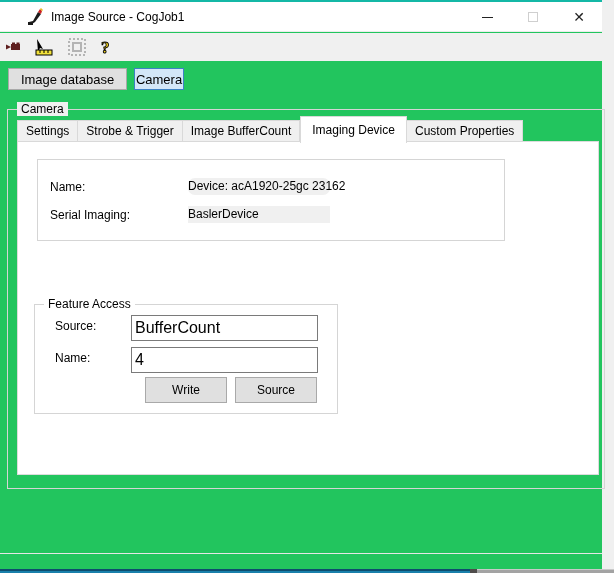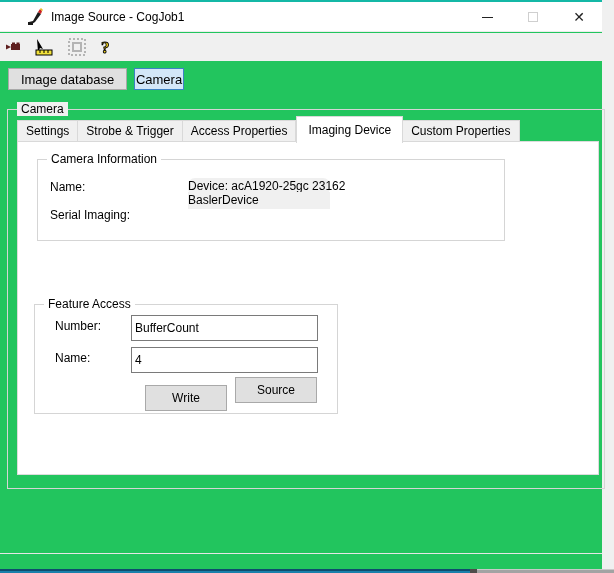--- a/index.html
+++ b/index.html
@@ -91,30 +91,30 @@
   .fieldlabel { position:absolute; font-size:12px; white-space:nowrap; }
   .rofield {
     position:absolute; height:17px; width:142px; background:#f0f0f0;
     font-size:12px; line-height:17px; white-space:nowrap; overflow:visible;
   }
 
   .gb-feature { left:16px; top:162px; width:304px; height:110px; }
   .textbox {
     position:absolute; height:21px; width:187px;
     border:1px solid #7a7a7a; background:#fff;
-    font-family:"Liberation Sans", sans-serif; font-size:12px; padding:12px 3px;
+    font-family:"Liberation Sans", sans-serif; font-size:16px; padding:12px 3px;
   }
   .fa-btn {
     position:absolute; top:72px; height:26px; width:82px;
     background:#e0e0e0; border:1px solid #a9a9a9;
     font-family:"Liberation Sans", sans-serif; font-size:12px;
     display:flex; align-items:center; justify-content:center; cursor:default;
   }
   .fa-btn.read { left:17px; width:85px; border:2px solid #0078d7; }
-  .fa-btn.write { left:110px;margin-top:8px; }
+  .fa-btn.write { left:110px; }
   .fa-btn.execute { left:200px; }
 
   
   .status-sep { position:absolute; left:0; right:0; top:551px; height:1px; background:#e6e6e6; }
   .bottom-bar { position:absolute; left:0; top:567px; width:614px; height:6px; background:#f0f0f0; }
   .bottom-blue {
     position:absolute; left:0; top:0; width:470px; height:6px;
     background:linear-gradient(#0e4d6e 0, #0e4d6e 2px, #1a80ab 2px, #1a80ab 6px);
   }
   .bottom-notch { position:absolute; left:470px; top:0; width:7px; height:6px; background:#4f4c4a; }
@@ -182,39 +182,38 @@
 
   <div class="btn btn-imagedb">Image database</div>
   <div class="btn btn-camera">Camera</div>
 
   <div class="groupbox gb-camera">
     <span class="gb-label">Camera</span>
 
     <div class="tabstrip">
       <div class="tab">Settings</div>
       <div class="tab">Strobe &amp; Trigger</div>
-      <div class="tab">Access Properties</div>
+      <div class="tab">Image BufferCount</div>
       <div class="tab selected">Imaging Device</div>
       <div class="tab">Custom Properties</div>
     </div>
 
     <div class="tabpanel">
 
       <div class="groupbox gb-caminfo">
-        <span class="gb-label">Camera Information</span>
         <span class="fieldlabel" style="left:12px;top:20px;text-align:center;">Name:</span>
         <div class="rofield" style="left:150px;top:18px;border-radius:7px;">Device: acA1920-25gc 23162</div>
         <span class="fieldlabel" style="left:12px;top:48px;">Serial Imaging:</span>
-        <div class="rofield" style="left:150px;top:32px;">BaslerDevice</div>
+        <div class="rofield" style="left:150px;top:46px;">BaslerDevice</div>
       </div>
 
       <div class="groupbox gb-feature">
         <span class="gb-label">Feature Access</span>
 
-        <span class="fieldlabel" style="left:20px;top:14px;">Number:</span>
+        <span class="fieldlabel" style="left:20px;top:14px;">Source:</span>
         <input class="textbox" style="left: 96px; top: 10px;" type="text" value="BufferCount">
 
         <span class="fieldlabel" style="left:20px;top:46px;">Name:</span>
         <input class="textbox" style="left: 96px; top: 42px;" type="text" value="4">
 
         <div class="fa-btn write">Write</div>
         <div class="fa-btn execute">Source</div>
       </div>
 
     </div>

